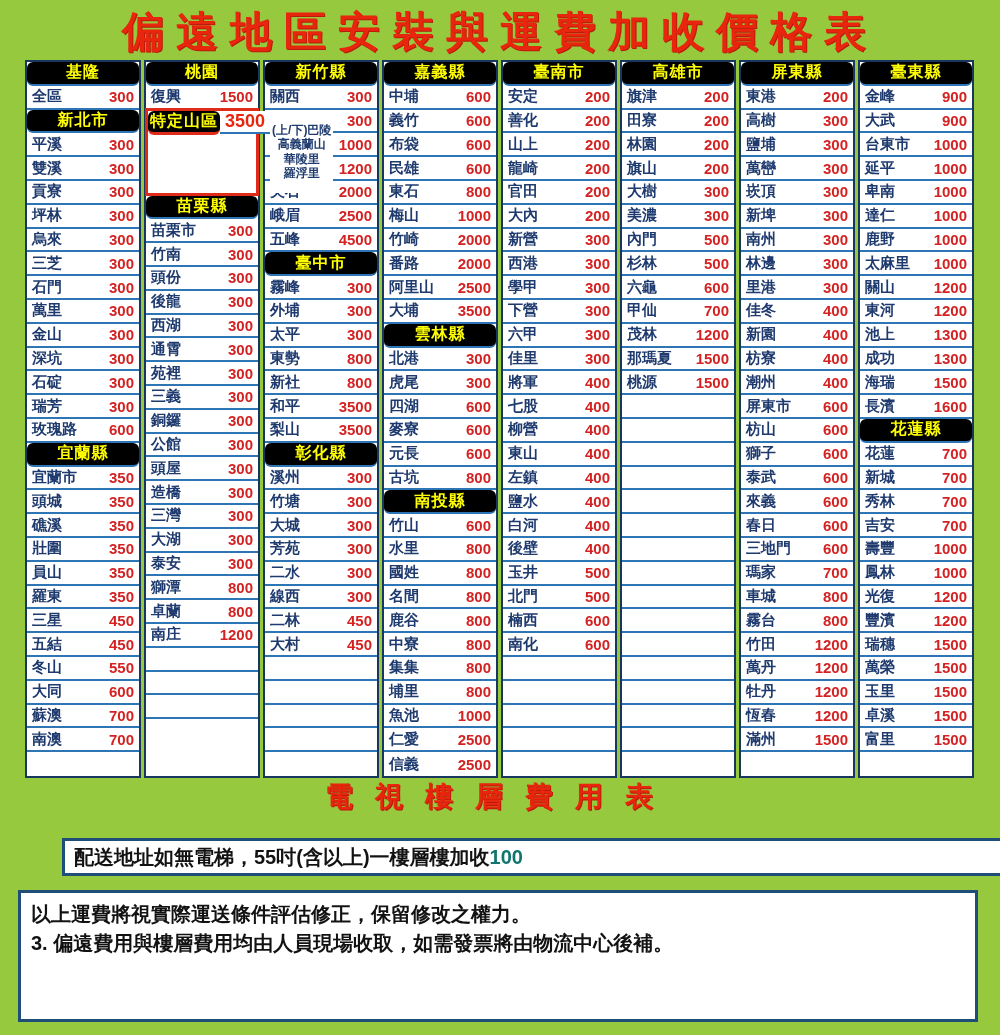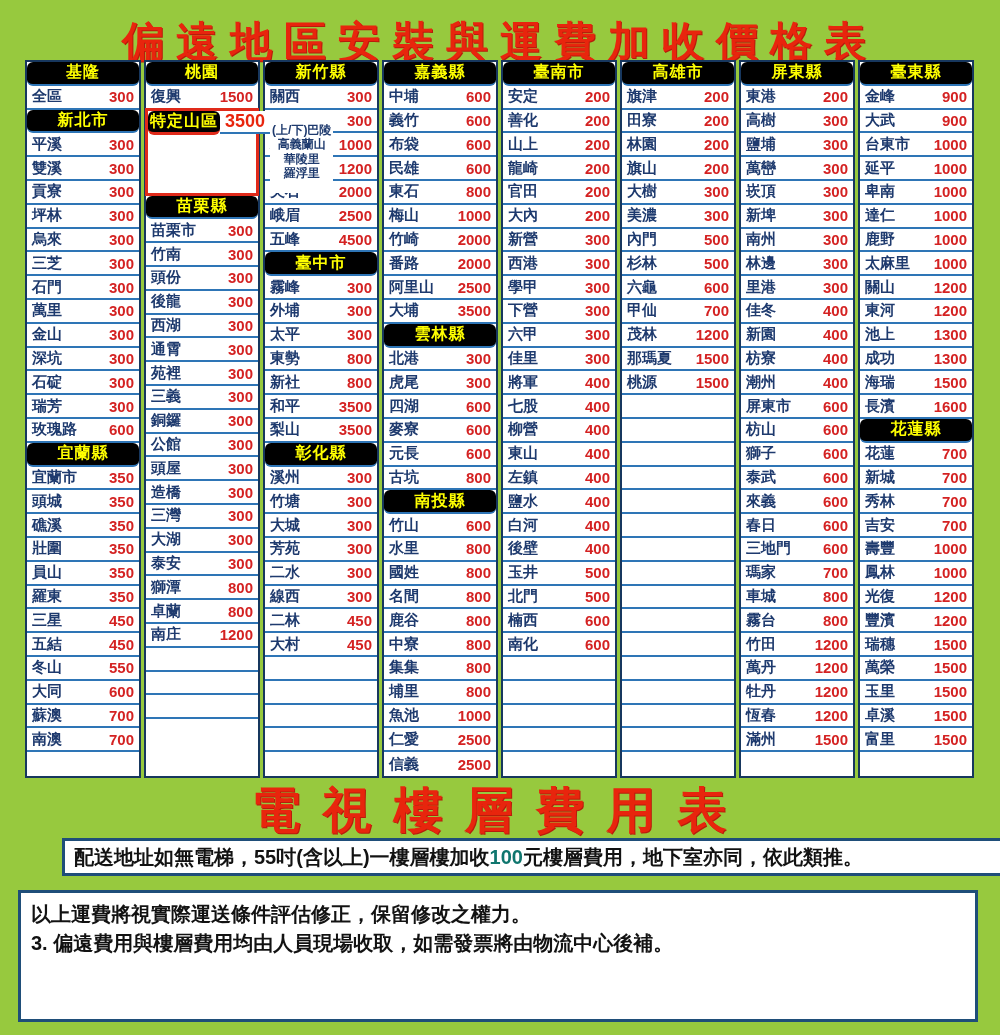--- a/index.html
+++ b/index.html
@@ -5,27 +5,27 @@
   html,body{margin:0;padding:0;}
   body{
     font-family:"Liberation Sans","DejaVu Sans",sans-serif;
     background:#97C93E;
     width:1000px;height:1035px;position:relative;overflow:hidden;
   }
   .stage{position:absolute;inset:0;width:1000px;height:1035px;background:#97C93E;}
 
   
   .main-title{
-    position:absolute;top:14px;left:0;width:100%;text-align:center;
+    position:absolute;top:4px;left:0;width:100%;text-align:center;
     font-size:42px;font-weight:bold;color:#E8250D;letter-spacing:12px;
     text-shadow:1px 1px 0 #b71c0c;white-space:nowrap;
   }
   .sub-title{
     position:absolute;top:778px;left:0;width:100%;text-align:center;
-    font-size:49px;font-weight:bold;color:#E8250D;letter-spacing:22px;
+    font-size:28px;font-weight:bold;color:#E8250D;letter-spacing:22px;
     text-shadow:1px 1px 0 #b71c0c;white-space:nowrap;
   }
 
   
   .table-wrap{
     position:absolute;left:25px;top:60px;display:flex;gap:3px;
   }
   .col{
     width:116px;background:#ffffff;border:2px solid #17375E;
     display:flex;flex-direction:column;box-sizing:border-box;
@@ -934,20 +934,19 @@
         </div>
         <div class="row item"></div>
       </div>
     </div>
 
   <div class="sub-title">電視樓層費用表</div>
 
   <div class="fee-box">
       <span>配送地址如無電梯，55吋(含以上)一樓層樓加收</span>
       <span class="seg-red">100</span>
-      <span>元樓層費用，地下室亦同，依此類推。</span>
     </div>
 
   <div class="notes-box">
       <div class="note-line"><span>以上運費將視實際運送條件評估修正，保留修改之權力。</span></div>
       <div class="note-line"><span>3. 偏遠費用與樓層費用均由人員現場收取，如需發票將由物流中心後補。</span></div>
     </div>
 </div>
 
 </body></html>

